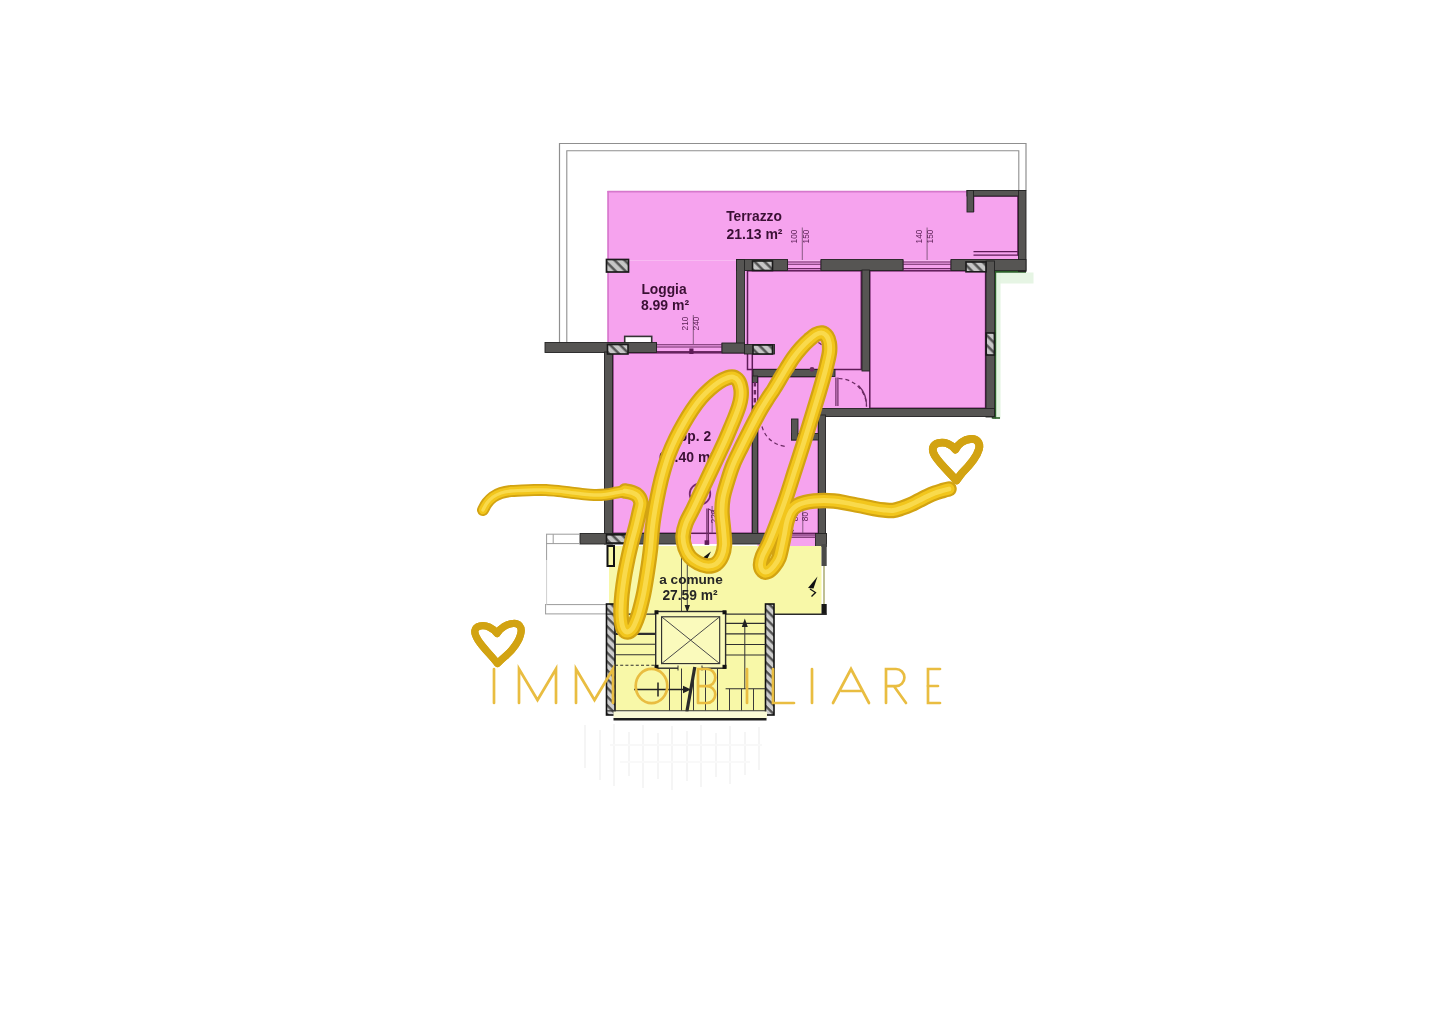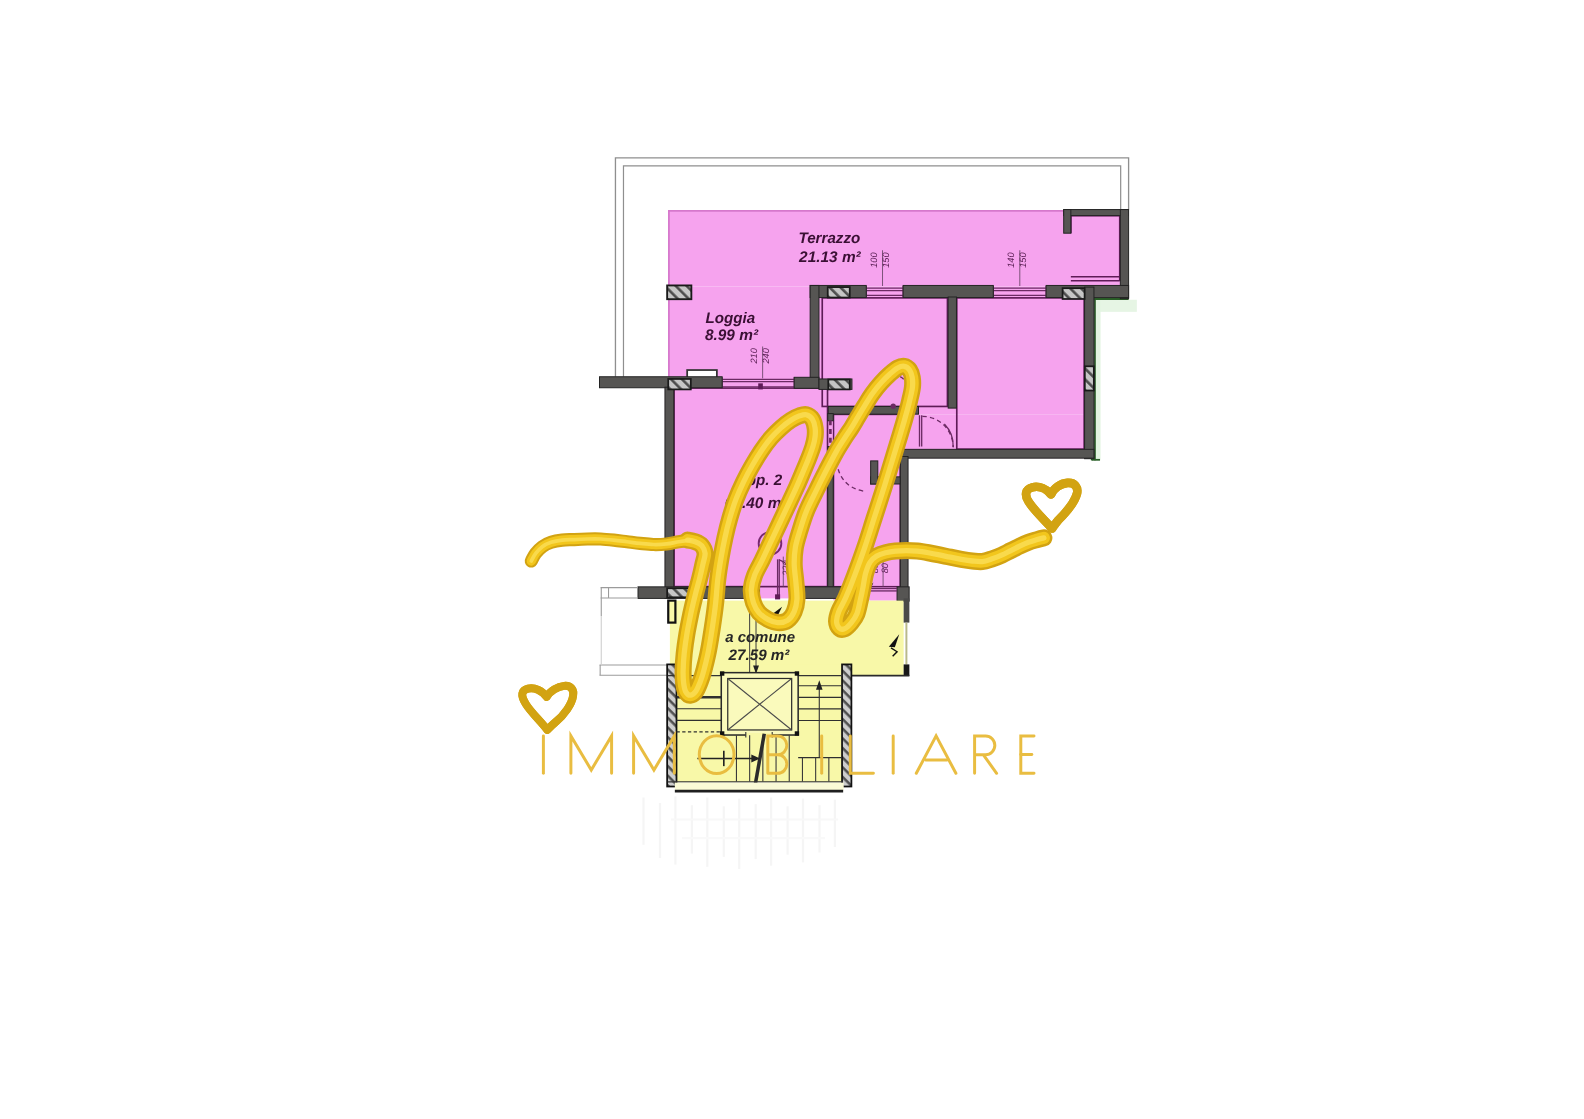--- a/index.html
+++ b/index.html
@@ -1,17 +1,17 @@
 <!DOCTYPE html>
 <html><head>
 <meta charset="utf-8">
 <style>
   html,body{margin:0;padding:0;background:#ffffff;}
   .page{width:1440px;height:1017px;position:relative;overflow:hidden;background:#ffffff;
-        font-family:"Liberation Sans", sans-serif;font-style:italic;}
+        font-family:"Liberation Sans", sans-serif;}
   svg{position:absolute;top:0;left:0;}
   text{font-family:"Liberation Sans", sans-serif;}
 </style>
 </head>
 <body>
 <div class="page">
 <svg width="1440" height="1017" viewBox="0 0 1440 1017">
 <defs>
   <pattern id="hatch" patternUnits="userSpaceOnUse" width="7" height="7" patternTransform="rotate(45)">
     <rect width="7" height="7" fill="#c6c6c6"></rect>

